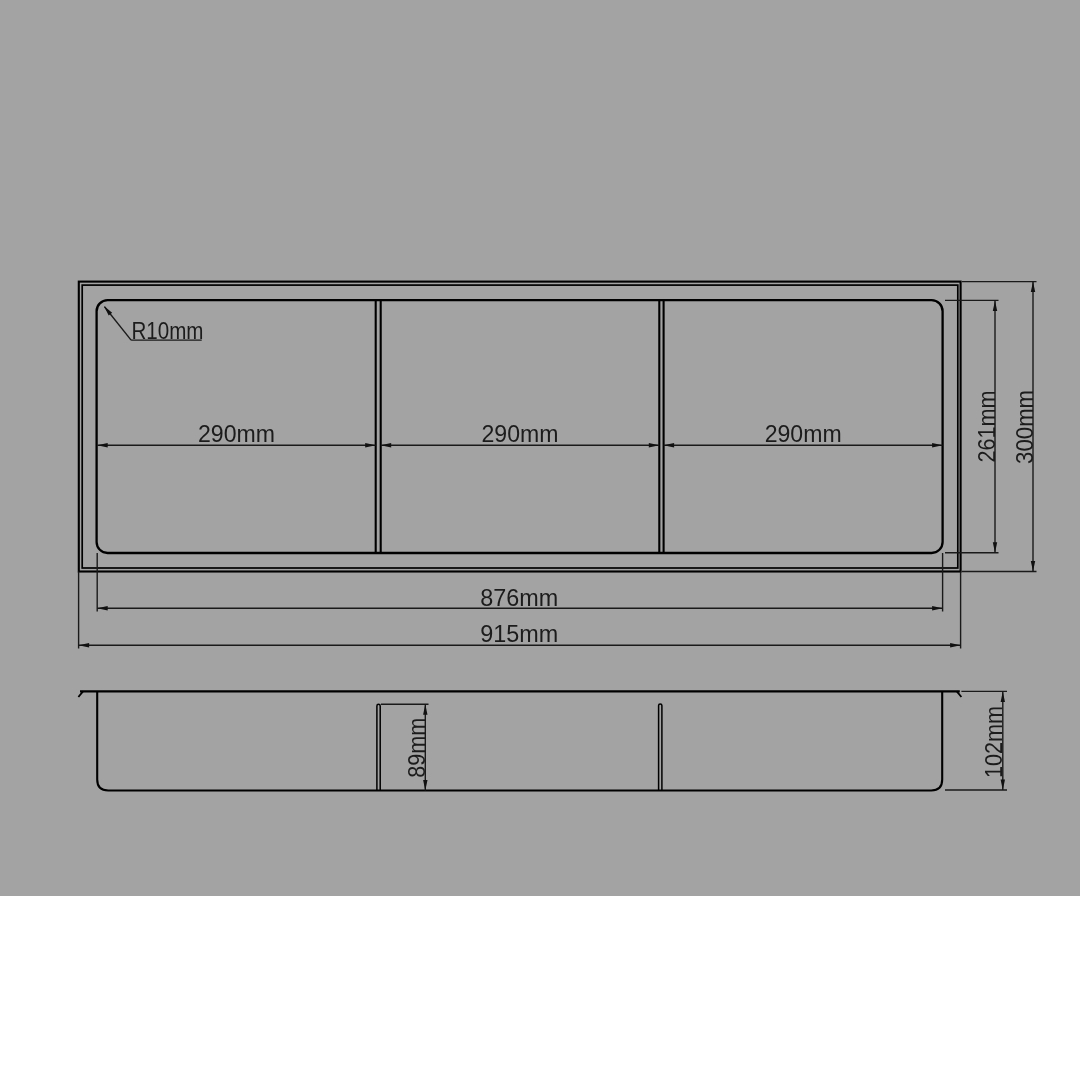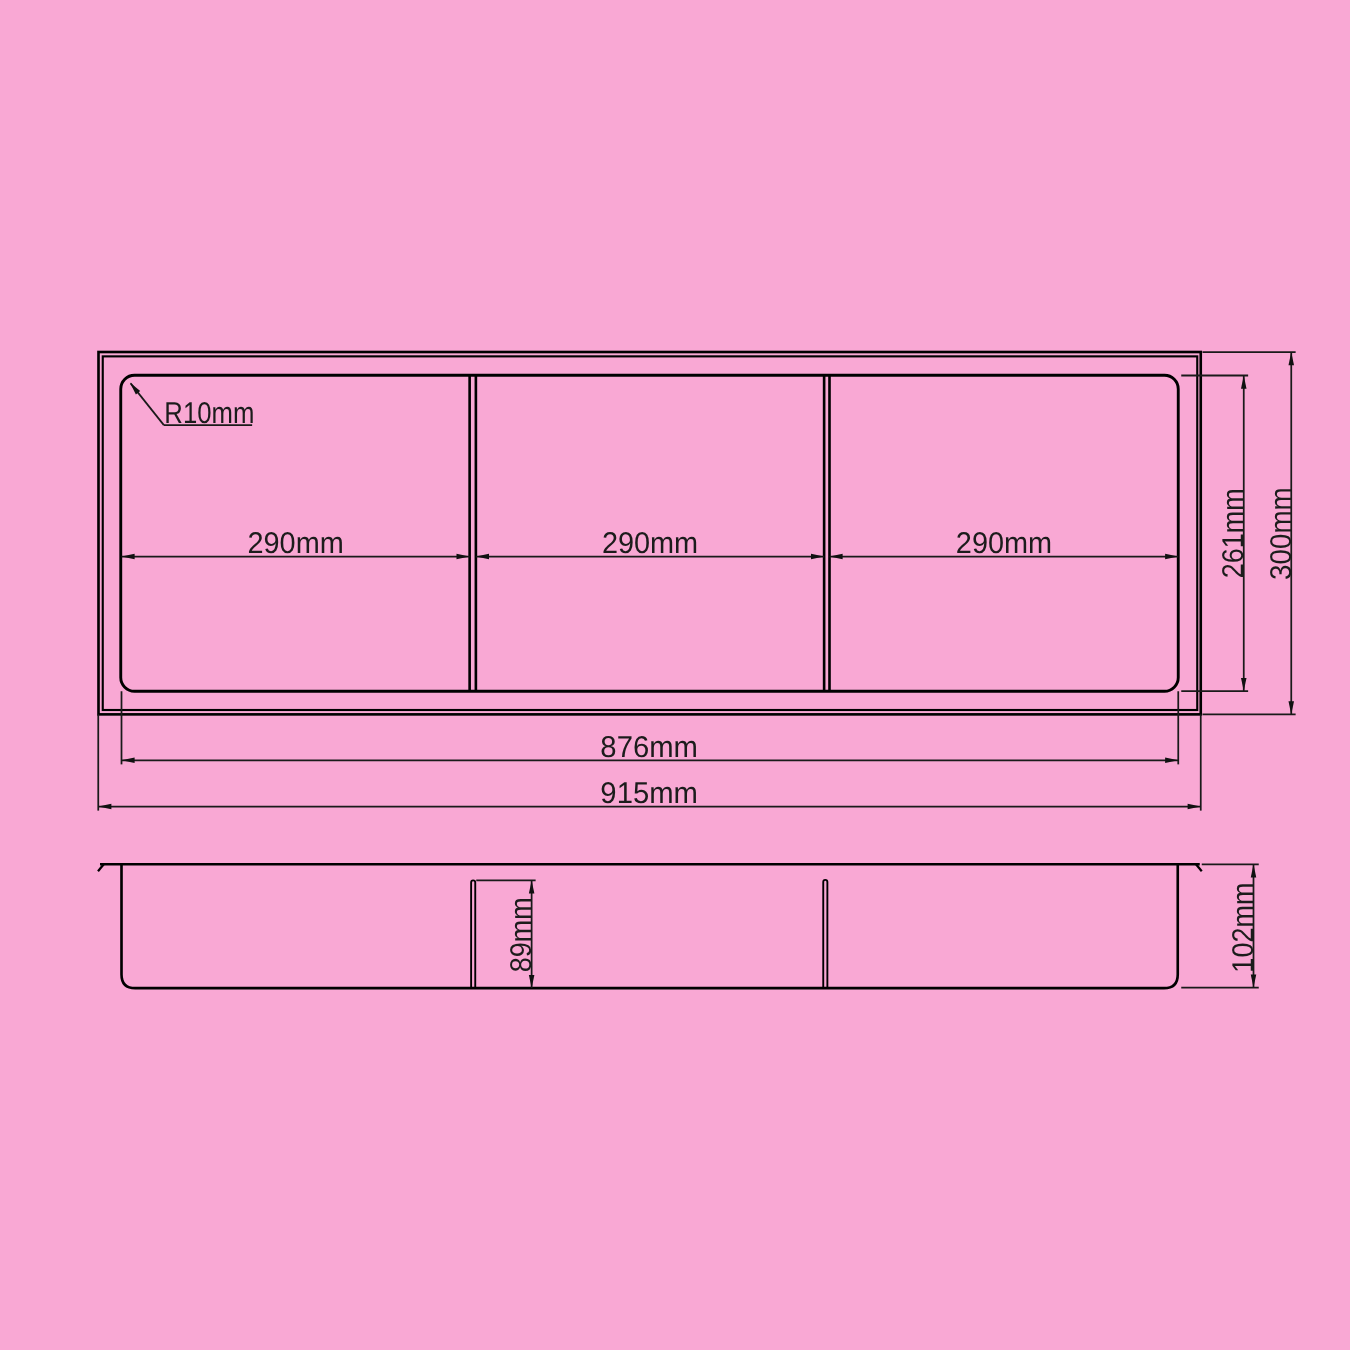--- a/index.html
+++ b/index.html
@@ -1,16 +1,16 @@
 <!DOCTYPE html>
 <html><head>
 <meta charset="utf-8">
 <style>
   html,body{margin:0;padding:0;background:#ffffff;}
-  .page{width:1080px;height:1080px;position:relative;background:#f9a8d4;overflow:hidden;text-align:right;}
+  .page{width:1080px;height:896px;position:relative;background:#a3a3a3;overflow:hidden;text-align:right;}
   svg{position:absolute;left:0;top:0;}
   text{font-family:"Liberation Sans",sans-serif;fill:#1c1c1c;}
 </style>
 </head>
 <body>
 <div class="page">
 <svg width="1080" height="1080" viewBox="0 0 1080 1080">
 
   <rect x="78.8" y="281.6" width="881.8" height="289.9" fill="none" stroke="#000" stroke-width="2.1"></rect>
 

